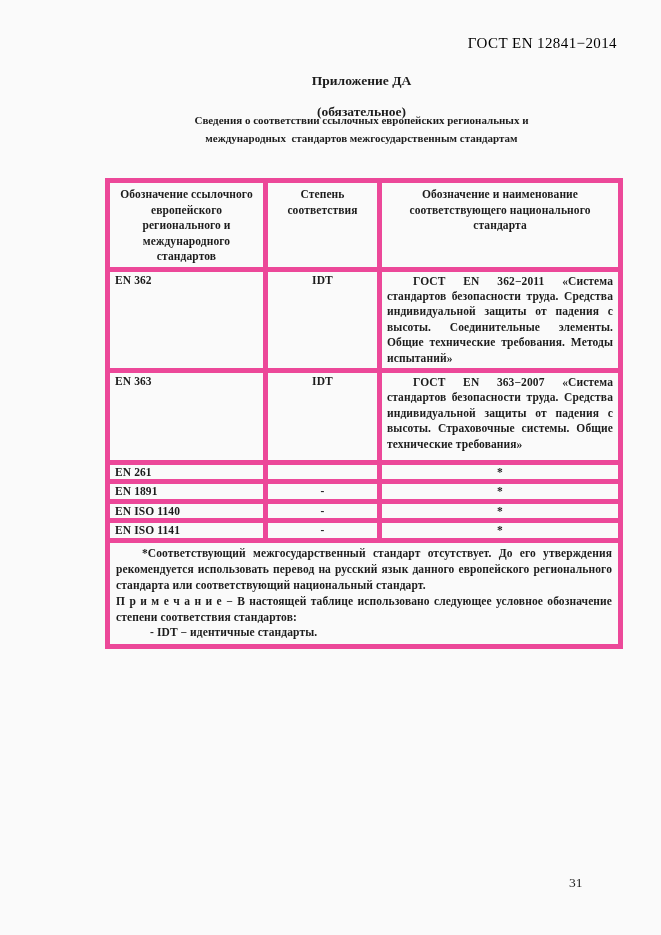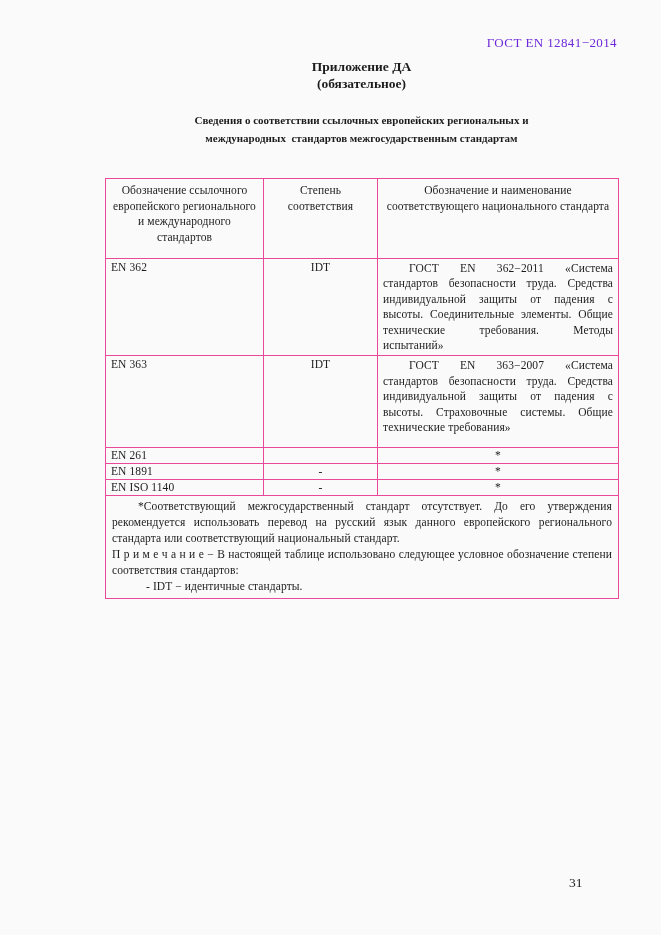--- a/index.html
+++ b/index.html
@@ -6,41 +6,41 @@
   body {
     width: 661px; height: 935px;
     background: #fafafa;
     font-family: "Liberation Serif", "DejaVu Serif", serif;
     color: #1c1c1c;
     position: relative;
     overflow: hidden;
   }
   .doc-code {
     position: absolute; top: 35px; right: 44px;
-    font-size: 13px; letter-spacing: 0.4px; color: #6d28d9;
+    font-size: 15px; letter-spacing: 0.4px; color: #000000;
   }
   .center-zone {
     position: absolute; left: 105px; width: 513px; text-align: center;
   }
   .appendix { top: 58px; font-weight: bold; font-size: 13.5px; line-height: 17px; }
-  .appendix .line { display: block; }
+  .appendix .line { display: block; margin-top: 14px; }
   .doc-title {
     top: 112px; font-weight: bold; font-size: 11px; line-height: 17.5px;
     white-space: pre-wrap;
   }
   table.std-table {
     position: absolute; left: 105px; top: 178px;
     width: 513px; border-collapse: collapse; table-layout: fixed;
     font-size: 11.5px; letter-spacing: 0.1px;
   }
   .std-table td, .std-table th {
-    border: 1px solid #ec4899;
+    border: 5px solid #ec4899;
     box-sizing: border-box;
     padding: 2px 5px;
-    font-weight: normal;
+    font-weight: bold;
     vertical-align: top;
     overflow: hidden;
     margin-left: 37px;
   }
   .std-table th {
     height: 80px; text-align: center; line-height: 15.5px; padding-top: 4px;
   }
   tr.tall td { height: 92px; }
   tr.tall td.cell-designation { text-align: left; }
   tr.tall td.cell-degree { text-align: center; }
@@ -108,20 +108,25 @@
       <tr class="short">
     <td class="cell-designation">EN 1891</td>
     <td class="cell-degree">-</td>
     <td class="cell-national">*</td>
   </tr>
       <tr class="short">
     <td class="cell-designation">EN ISO 1140</td>
     <td class="cell-degree">-</td>
     <td class="cell-national">*</td>
   </tr>
+      <tr class="short">
+    <td class="cell-designation">EN ISO 1141</td>
+    <td class="cell-degree">-</td>
+    <td class="cell-national">*</td>
+  </tr>
       <tr class="footnote-row">
       <td colspan="3">
         <p class="fn-p fn-asterisk">*Соответствующий межгосударственный стандарт отсутствует. До его утверждения рекомендуется использовать перевод на русский язык данного европейского регионального стандарта или соответствующий национальный стандарт.</p>
         <p class="fn-p fn-note">П р и м е ч а н и е − В настоящей таблице использовано следующее условное обозначение степени соответствия стандартов:</p>
         <p class="fn-item">- IDT − идентичные стандарты.</p>
       </td>
     </tr>
   </tbody>
 </table>
 

